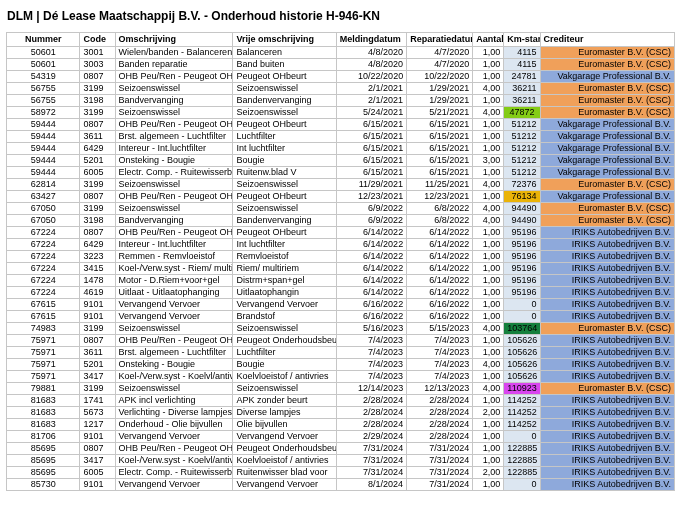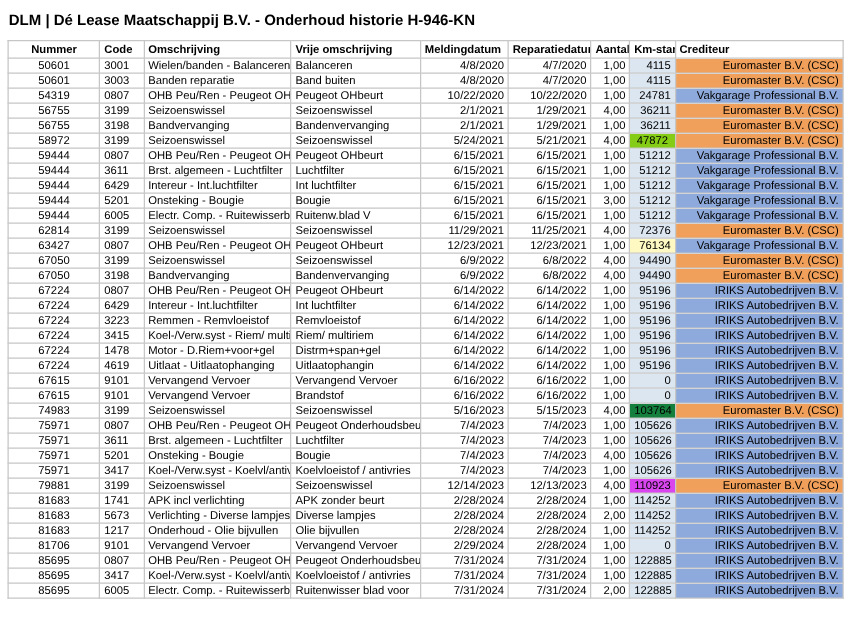--- a/index.html
+++ b/index.html
@@ -200,21 +200,21 @@
           <td class="c8 right" style="background: rgb(240, 160, 90);">Euromaster B.V. (CSC)</td>
         </tr>
         <tr>
           <td class="c0">63427</td>
           <td class="c1">0807</td>
           <td class="c2">OHB Peu/Ren - Peugeot OHbe</td>
           <td class="c3">Peugeot OHbeurt</td>
           <td class="c4 right">12/23/2021</td>
           <td class="c5 right">12/23/2021</td>
           <td class="c6 right">1,00</td>
-          <td class="c7 right" style="background: #fef9c3;">76134</td>
+          <td class="c7 right" style="background: #eab308;">76134</td>
           <td class="c8 right" style="background: rgb(142, 169, 219);">Vakgarage Professional B.V.</td>
         </tr>
         <tr>
           <td class="c0">67050</td>
           <td class="c1">3199</td>
           <td class="c2">Seizoenswissel</td>
           <td class="c3">Seizoenswissel</td>
           <td class="c4 right">6/9/2022</td>
           <td class="c5 right">6/8/2022</td>
           <td class="c6 right">4,00</td>
@@ -456,15 +456,26 @@
           <td class="c0">85695</td>
           <td class="c1">6005</td>
           <td class="c2">Electr. Comp. - Ruitewisserbla</td>
           <td class="c3">Ruitenwisser blad voor</td>
           <td class="c4 right">7/31/2024</td>
           <td class="c5 right">7/31/2024</td>
           <td class="c6 right">2,00</td>
           <td class="c7 right" style="background: rgb(220, 230, 241);">122885</td>
           <td class="c8 right" style="background: rgb(142, 169, 219);">IRIKS Autobedrijven B.V.</td>
         </tr>
+        <tr>
+          <td class="c0">85730</td>
+          <td class="c1">9101</td>
+          <td class="c2">Vervangend Vervoer</td>
+          <td class="c3">Vervangend Vervoer</td>
+          <td class="c4 right">8/1/2024</td>
+          <td class="c5 right">7/31/2024</td>
+          <td class="c6 right">1,00</td>
+          <td class="c7 right" style="background: rgb(220, 230, 241);">0</td>
+          <td class="c8 right" style="background: rgb(142, 169, 219);">IRIKS Autobedrijven B.V.</td>
+        </tr>
       </tbody>
   </table>
 </div>
 
 </body></html>

